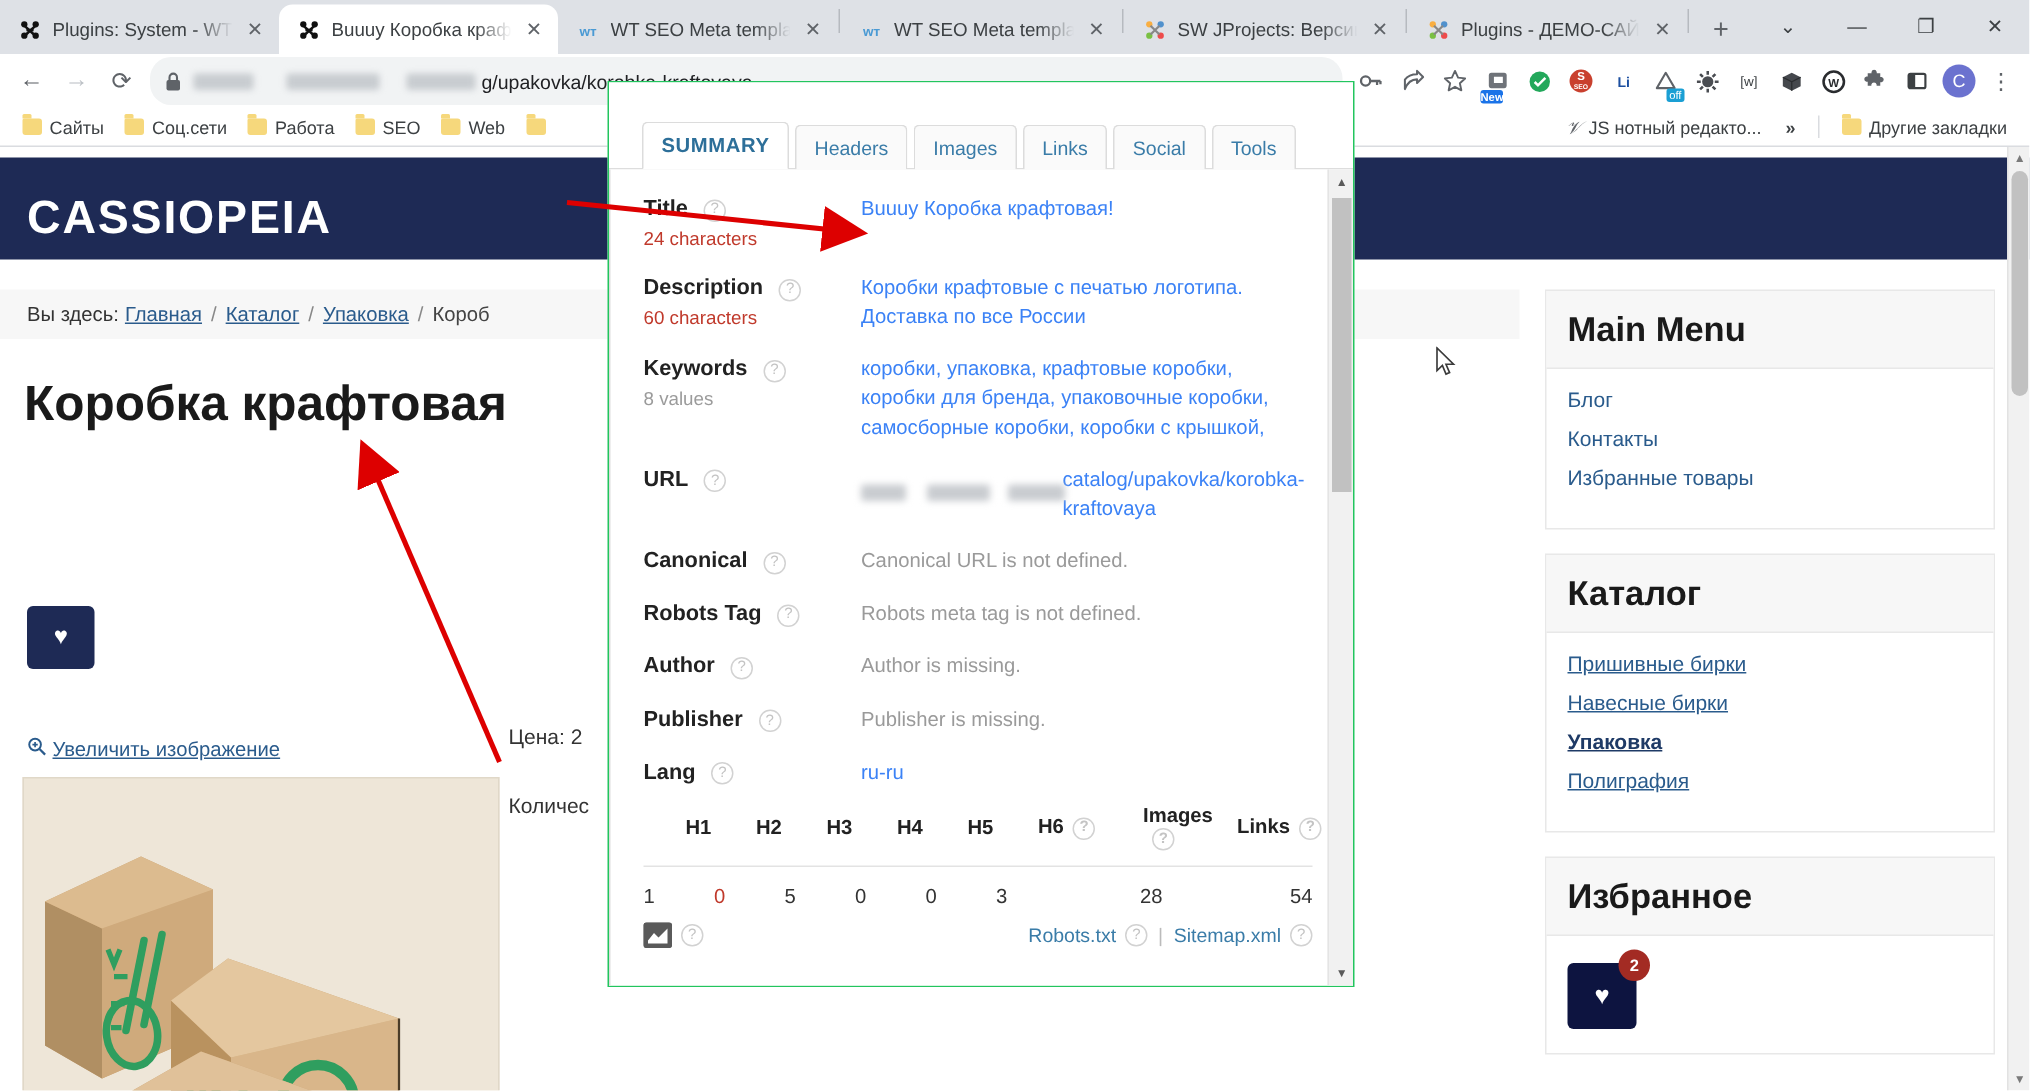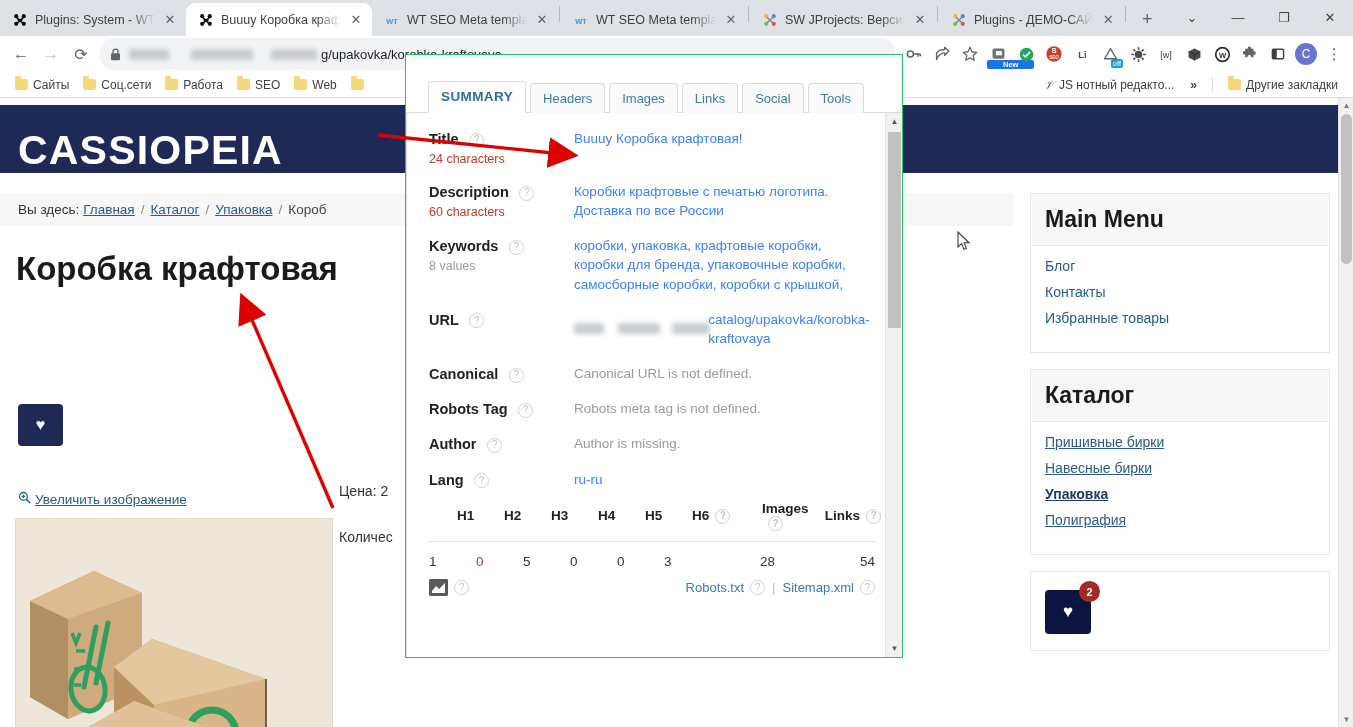--- a/index.html
+++ b/index.html
@@ -74,21 +74,21 @@
   }
   .urltext { white-space: nowrap; overflow: hidden; }
   .tbicons { display: flex; align-items: center; gap: 2px; }
   .tbicon {
     width: 26px; height: 26px; display: flex; align-items: center; justify-content: center;
     position: relative; font-size: 12px; color: #5f6368;
   }
   .badge-new {
     position: absolute; bottom: -2px; left: 2px;
     background: #1a73e8; color: #fff; font-size: 7.5px; font-weight: bold;
-    border-radius: 2px; padding: 1px 16px; line-height: 1;
+    border-radius: 2px; padding: 1px 0; line-height: 1;
   }
   .badge-off {
     position: absolute; bottom: -1px; right: 0;
     background: #1a9fd4; color: #fff; font-size: 7.5px; font-weight: normal;
     border-radius: 2px; padding: 1px 2px; line-height: 1;
   }
   .avatar-c {
     width: 22px; height: 22px; border-radius: 50%; background: #6b72cf;
     color: #fff; font-size: 12px; display: flex; align-items: center; justify-content: center;
   }
@@ -117,21 +117,21 @@
     background: #ffffff; overflow: hidden;
   }
 
   
   .site-header {
     position: absolute; left: 0; top: 7px; width: 1353px; height: 68px;
     background: #1e2a55;
   }
   .brand {
     position: absolute; left: 18px; top: 22px;
-    color: #ffffff; font-size: 41px; font-weight: bold; letter-spacing: 1.2px;
+    color: #ffffff; font-size: 31px; font-weight: bold; letter-spacing: 1.2px;
   }
   .breadcrumbs {
     position: absolute; left: 0; top: 95px; width: 1013px; height: 33px;
     background: #f7f7f7; display: flex; align-items: center;
     padding-left: 18px; font-size: 13.5px; color: #333;
   }
   .breadcrumbs a { color: #2a5b8c; text-decoration: underline; margin: 0 4px; }
   .breadcrumbs .sep { color: #888; margin: 0 2px; }
   .breadcrumbs .cur { color: #444; margin-left: 4px; }
 
@@ -648,20 +648,21 @@
       <div class="side-head">Каталог</div>
       <div class="side-body">
         <a href="#">Пришивные бирки</a>
         <a href="#">Навесные бирки</a>
         <a href="#" class="active">Упаковка</a>
         <a href="#">Полиграфия</a>
       </div>
     </div>
 
     <div class="side-module">
+      <div class="side-head">Избранное</div>
       <div class="side-body">
         <div class="fav-side">
           <span>♥</span>
           <span class="fav-count">2</span>
         </div>
       </div>
     </div>
   </div>
 </div>
 
@@ -742,20 +743,27 @@
       </div>
 
       <div class="row">
         <div class="lbl">
           <span class="lbltxt">Author</span>
           <span class="qmark">?</span>
         </div>
         <div class="val muted">Author is missing.</div>
       </div>
 
+      <div class="row">
+        <div class="lbl">
+          <span class="lbltxt">Publisher</span>
+          <span class="qmark">?</span>
+        </div>
+        <div class="val muted">Publisher is missing.</div>
+      </div>
 
       <div class="row" style="margin-bottom:12px;">
         <div class="lbl">
           <span class="lbltxt">Lang</span>
           <span class="qmark">?</span>
         </div>
         <div class="val">ru-ru</div>
       </div>
 
       <div class="metrics">

